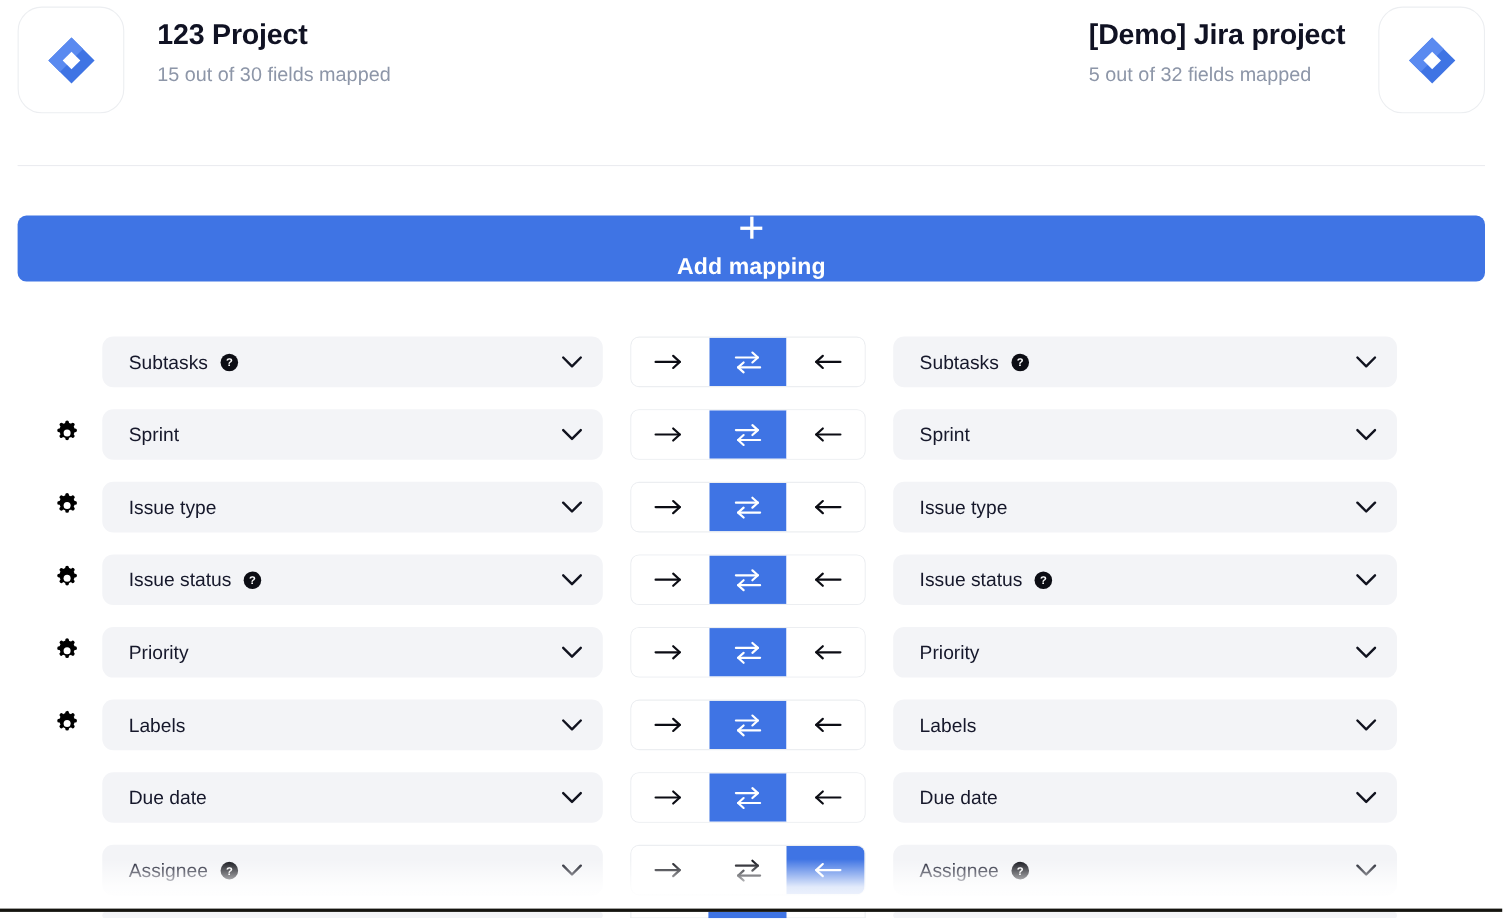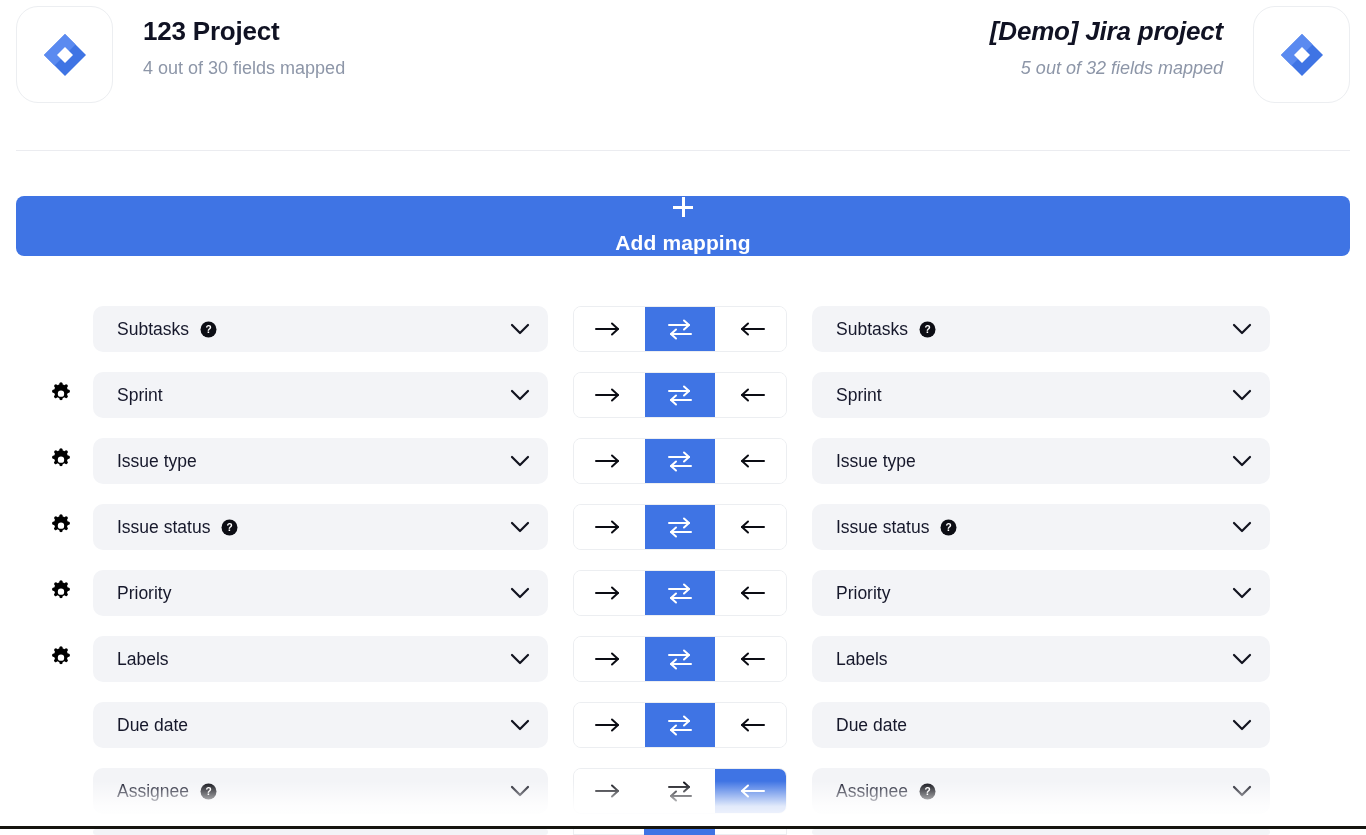--- a/index.html
+++ b/index.html
@@ -39,21 +39,21 @@
     border: 1px solid #eceef1;
     border-radius: 22px;
     background: #fff;
     box-sizing: border-box;
     display: flex; align-items: center; justify-content: center;
     flex: 0 0 auto;
     margin-top: 1px;
   }
   .logo-box svg { display: block; }
   .proj-text { padding-top: 12px; }
-  .proj-right .proj-text { text-align: right; font-style: italic; }
+  .proj-right .proj-text { text-align: left; }
   .proj-title {
     font-size: 26px;
     font-weight: bold;
     color: #101223;
     letter-spacing: -0.2px;
     line-height: 1.15;
     white-space: nowrap;
   }
   .proj-sub {
     margin-top: 11px;
@@ -221,21 +221,21 @@
     <div class="proj proj-left">
       <div class="logo-box">
         <svg width="46" height="46" viewBox="0 0 46 46" aria-hidden="true">
           <polygon points="23,2 44,23 23,44 2,23" fill="#3f74e4"></polygon>
           <polygon points="23,2 33.5,12.5 12.5,33.5 2,23" fill="#5a8af0"></polygon>
           <polygon points="23,15 31,23 23,31 15,23" fill="#ffffff"></polygon>
         </svg>
       </div>
       <div class="proj-text">
         <div class="proj-title">123 Project</div>
-        <div class="proj-sub">4 out of 30 fields mapped</div>
+        <div class="proj-sub">15 out of 30 fields mapped</div>
       </div>
     </div>
 
     <div class="proj proj-right">
       <div class="proj-text">
         <div class="proj-title">[Demo] Jira project</div>
         <div class="proj-sub">5 out of 32 fields mapped</div>
       </div>
       <div class="logo-box">
         <svg width="46" height="46" viewBox="0 0 46 46" aria-hidden="true">

